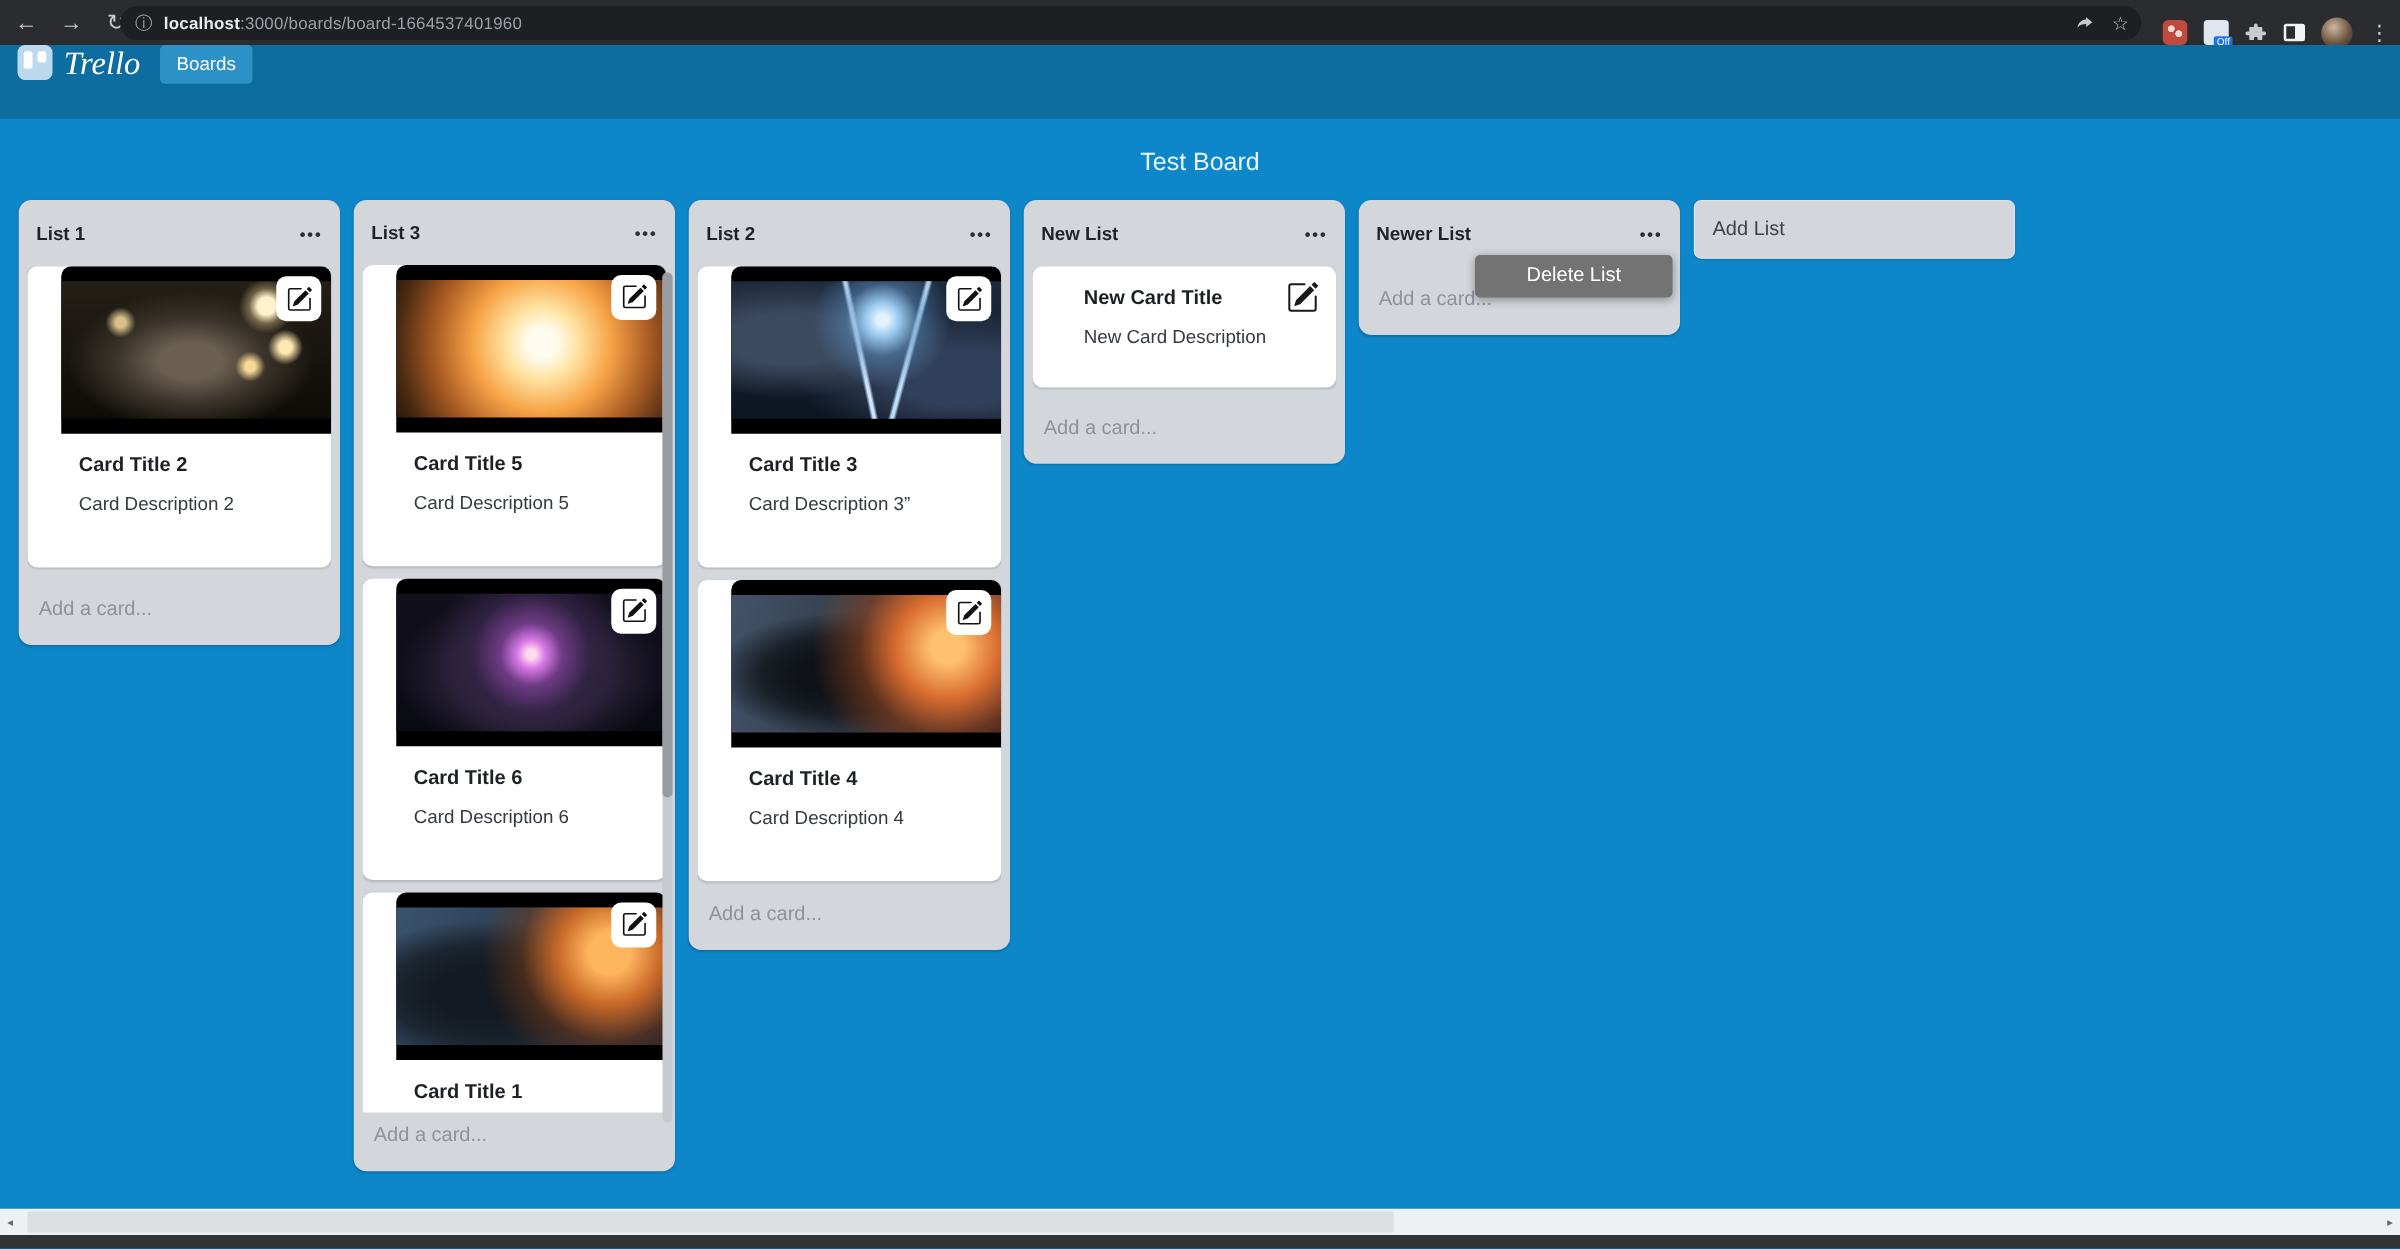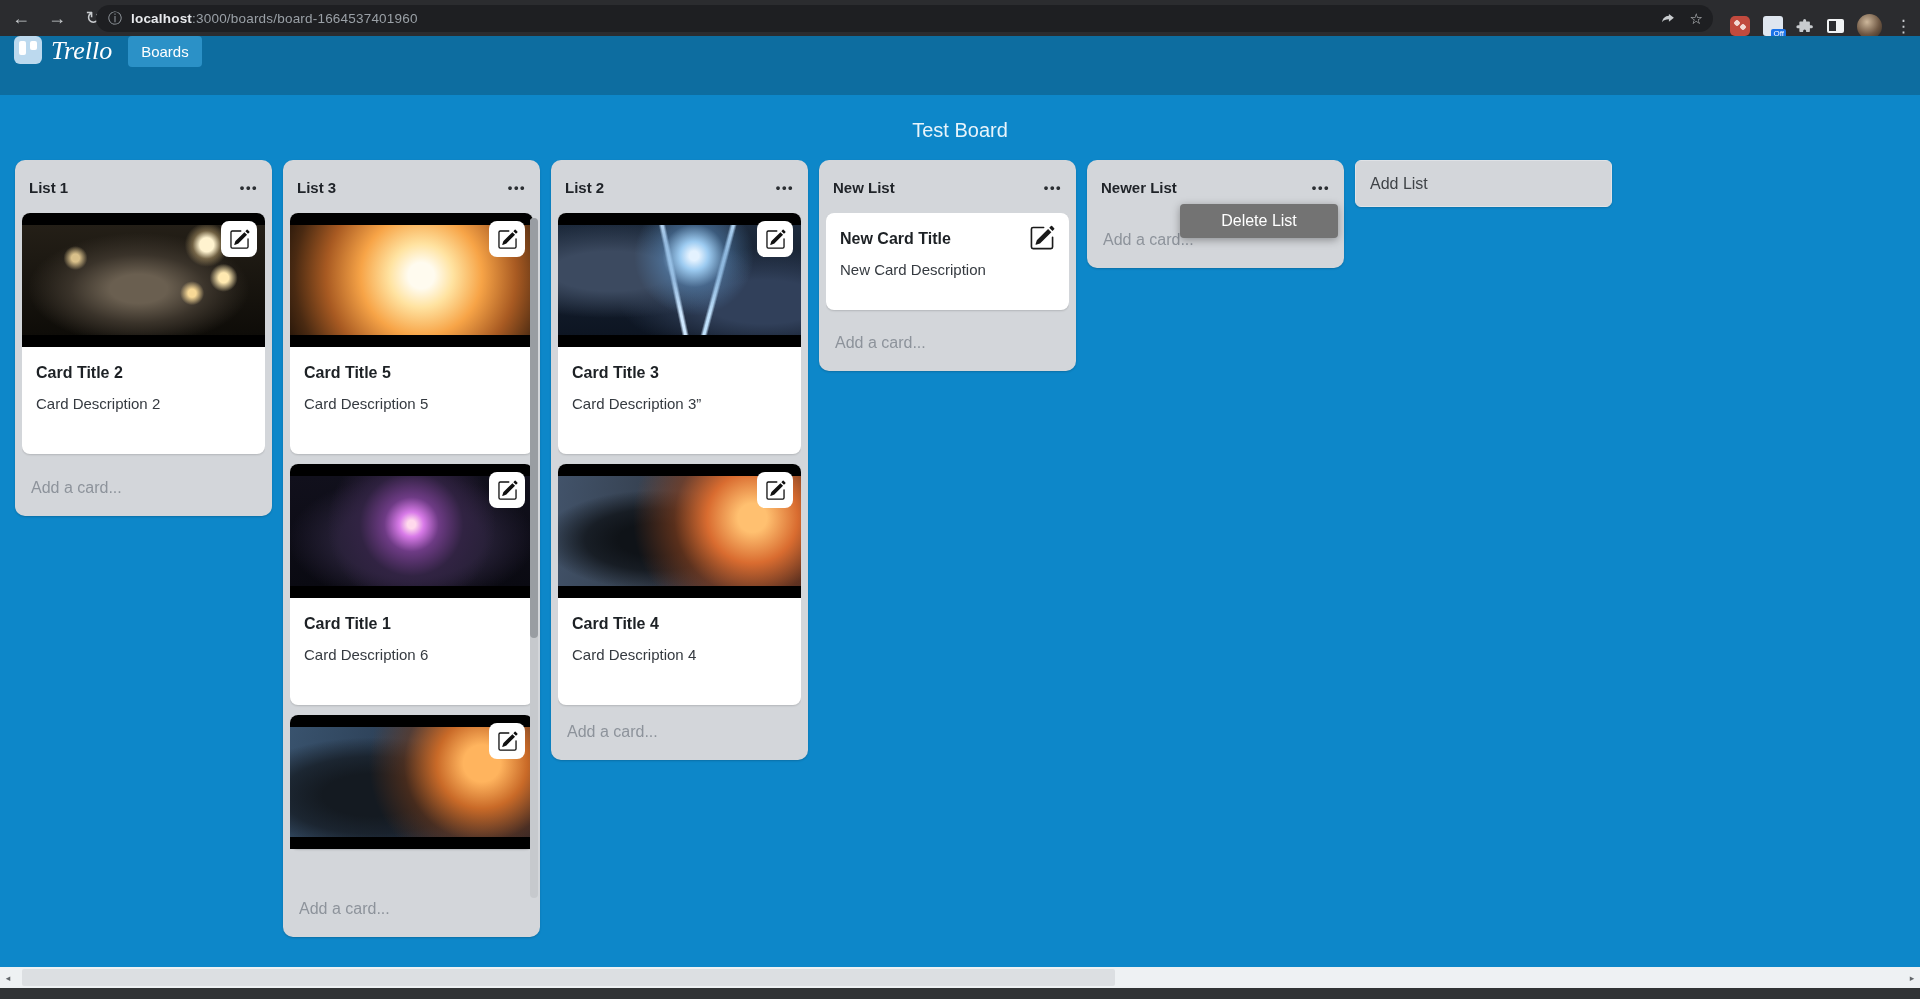--- a/index.html
+++ b/index.html
@@ -36,21 +36,21 @@
   .boards-btn { margin-left:16px; background:#2b91c7; color:#fff; font-size:15px; padding:7px 13px; border-radius:4px; cursor:pointer; }
 
   
   .board-title { position:absolute; top:119px; left:0; width:1920px; text-align:center; color:#e8f4fb; font-size:20px; }
   .lists-row { position:absolute; top:160px; left:15px; display:flex; align-items:flex-start; gap:11px; }
   .list { width:257px; background:#d3d6da; border-radius:10px; padding:7px; display:flex; flex-direction:column; position:relative; box-shadow:0 1px 2px rgba(0,0,0,.18); }
   .list-header { height:34px; display:flex; align-items:center; padding:6px 7px 0 7px; }
   .list-title { font-size:15px; font-weight:bold; color:#1f2328; }
   .list-menu { margin-left:auto; color:#2b2f33; font-size:13px; font-weight:bold; letter-spacing:1.5px; cursor:pointer; }
   .cards { margin-top:12px; overflow:hidden; display:flex; flex-direction:column; gap:10px; flex:1 1 auto; min-height:0; }
-  .card { background:#ffffff; border-radius:8px; box-shadow:0 1px 2px rgba(0,0,0,.15); flex:none; position:relative; cursor:pointer; }
+  .card { background:#ffffff; border-radius:8px; box-shadow:0 1px 2px rgba(0,0,0,.15); flex:none; position:relative; cursor:pointer;padding-left:27px; }
   .card-image { height:134px; background:#000; border-radius:8px 8px 0 0; position:relative; overflow:hidden; }
   .still { position:absolute; left:0; right:0; top:12px; bottom:12px; }
   .edit-badge { position:absolute; top:8px; right:8px; width:36px; height:36px; background:#fff; border-radius:8px; display:flex; align-items:center; justify-content:center; cursor:pointer; }
   .edit-badge svg { width:21px; height:21px; fill:#111; }
   .card-body { padding:16px 14px 40px 14px; position:relative; }
   .card-body.no-image { padding:16px 14px 30px 14px; }
   .card-title { font-size:16px; font-weight:bold; color:#1d2125; line-height:20px; }
   .card-desc { font-size:15px; color:#353a40; line-height:21px; margin-top:10px; }
   .inline-edit { position:absolute; top:12px; right:12px; width:28px; height:28px; cursor:pointer; }
   .inline-edit svg { width:26px; height:26px; fill:#1a1a1a; }
@@ -197,33 +197,36 @@
           <div class="card-image still-wrap">
             <div class="still still-galaxy-burst"></div>
             <div class="edit-badge">
               <svg viewBox="0 0 16 16">
                 <path d="M15.502 1.94a.5.5 0 0 1 0 .706L14.459 3.69l-2-2L13.502.646a.5.5 0 0 1 .707 0l1.293 1.293zm-1.75 2.456-2-2L4.939 9.21a.5.5 0 0 0-.121.196l-.805 2.414a.25.25 0 0 0 .316.316l2.414-.805a.5.5 0 0 0 .196-.12l6.813-6.814z"></path>
                 <path d="M1 13.5A1.5 1.5 0 0 0 2.5 15h11a1.5 1.5 0 0 0 1.5-1.5v-6a.5.5 0 0 0-1 0v6a.5.5 0 0 1-.5.5h-11a.5.5 0 0 1-.5-.5v-11a.5.5 0 0 1 .5-.5H9a.5.5 0 0 0 0-1H2.5A1.5 1.5 0 0 0 1 2.5v11z"></path>
               </svg>
             </div>
           </div>
           <div class="card-body">
+            <div class="card-title">Card Title 6</div>
+            <div class="card-desc">Card Description 6</div>
+          </div>
+        </div>
+        <div class="card">
+          <div class="card-image still-wrap">
+            <div class="still still-creature-axe"></div>
+            <div class="edit-badge">
+              <svg viewBox="0 0 16 16">
+                <path d="M15.502 1.94a.5.5 0 0 1 0 .706L14.459 3.69l-2-2L13.502.646a.5.5 0 0 1 .707 0l1.293 1.293zm-1.75 2.456-2-2L4.939 9.21a.5.5 0 0 0-.121.196l-.805 2.414a.25.25 0 0 0 .316.316l2.414-.805a.5.5 0 0 0 .196-.12l6.813-6.814z"></path>
+                <path d="M1 13.5A1.5 1.5 0 0 0 2.5 15h11a1.5 1.5 0 0 0 1.5-1.5v-6a.5.5 0 0 0-1 0v6a.5.5 0 0 1-.5.5h-11a.5.5 0 0 1-.5-.5v-11a.5.5 0 0 1 .5-.5H9a.5.5 0 0 0 0-1H2.5A1.5 1.5 0 0 0 1 2.5v11z"></path>
+              </svg>
+            </div>
+          </div>
+          <div class="card-body">
             <div class="card-title">Card Title 1</div>
-            <div class="card-desc">Card Description 6</div>
-          </div>
-        </div>
-        <div class="card">
-          <div class="card-image still-wrap">
-            <div class="still still-creature-axe"></div>
-            <div class="edit-badge">
-              <svg viewBox="0 0 16 16">
-                <path d="M15.502 1.94a.5.5 0 0 1 0 .706L14.459 3.69l-2-2L13.502.646a.5.5 0 0 1 .707 0l1.293 1.293zm-1.75 2.456-2-2L4.939 9.21a.5.5 0 0 0-.121.196l-.805 2.414a.25.25 0 0 0 .316.316l2.414-.805a.5.5 0 0 0 .196-.12l6.813-6.814z"></path>
-                <path d="M1 13.5A1.5 1.5 0 0 0 2.5 15h11a1.5 1.5 0 0 0 1.5-1.5v-6a.5.5 0 0 0-1 0v6a.5.5 0 0 1-.5.5h-11a.5.5 0 0 1-.5-.5v-11a.5.5 0 0 1 .5-.5H9a.5.5 0 0 0 0-1H2.5A1.5 1.5 0 0 0 1 2.5v11z"></path>
-              </svg>
-            </div>
           </div>
         </div>
       </div>
       <div class="add-card">Add a card...</div>
       <div class="vtrack">
         <div class="vthumb"></div>
       </div>
     </div>
     <div class="list" style="height: 600px;">
       <div class="list-header">

